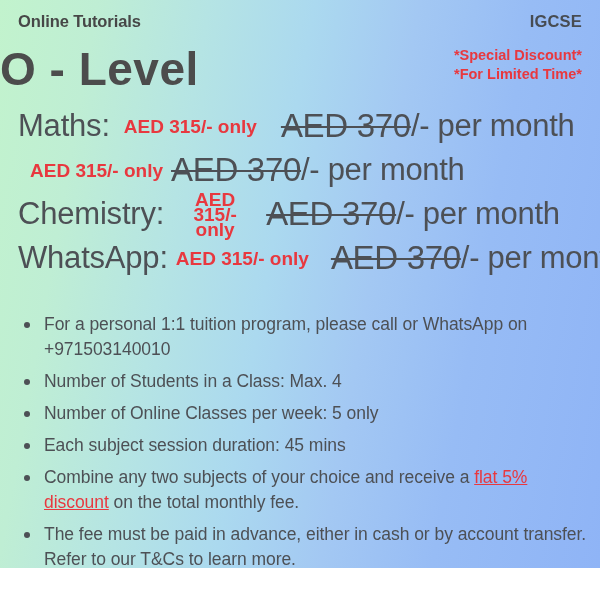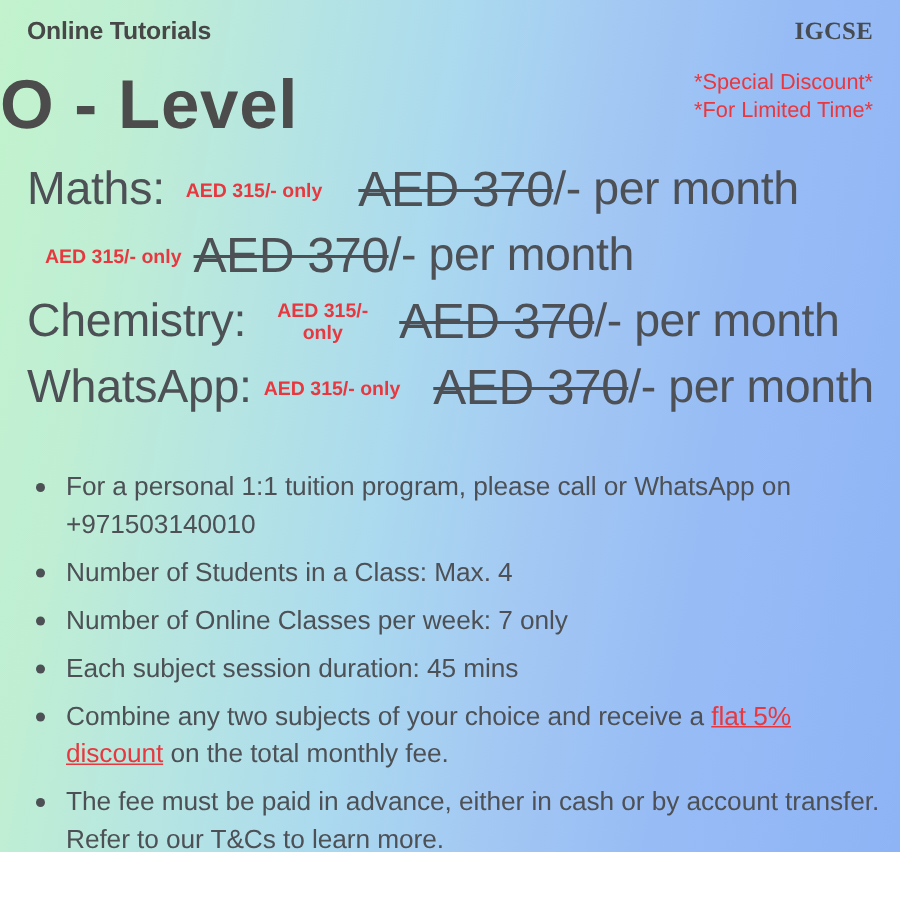--- a/index.html
+++ b/index.html
@@ -48,21 +48,20 @@
     font-size: 16.5px;
     font-weight: bold;
     color: #474747;
     letter-spacing: -0.1px;
   }
   .board {
     font-size: 16.5px;
     font-weight: bold;
     color: #474c52;
     letter-spacing: 0.2px;
-    font-family: Liberation Serif, serif;
   }
 
   
   .title-row {
     position: absolute;
     top: 40px;
     left: 0;
     right: 0;
     height: 58px;
   }
@@ -79,21 +78,21 @@
     letter-spacing: 0.5px;
     padding-right: 28px;
     box-sizing: border-box;
   }
   .discount-badge {
     position: absolute;
     right: 18px;
     top: 6px;
     text-align: center;
     color: #e8383f;
-    font-weight: normal;
+    font-weight: bold;
     font-size: 14.5px;
     line-height: 19px;
     white-space: nowrap;
   }
 
   
   .subjects {
     position: absolute;
     top: 104px;
     left: 0;
@@ -112,21 +111,21 @@
   .subject-name {
     font-size: 31px;
     font-weight: 300;
     color: #4d5055;
     letter-spacing: -0.2px;
     flex: 0 0 auto;
   }
   .offer-badge {
     color: #e8383f;
     font-weight: bold;
-    font-size: 13px;
+    font-size: 19px;
     line-height: 15px;
     text-align: center;
     flex: 0 0 auto;
     padding: 0 6px;
     white-space: normal;
   }
   .offer-badge.wrap {
     max-width: 74px;
     white-space: normal;
   }
@@ -234,19 +233,19 @@
       <span class="offer-badge">AED 315/- only</span>
       <span class="old-price">AED 370</span>
       <span class="price-tail">/- per month</span>
     </div>
 
   </div>
 
   <ul class="notes">
     <li class="note-item">For a personal 1:1 tuition program, please call or WhatsApp on +971503140010</li>
     <li class="note-item">Number of Students in a Class: Max. 4</li>
-    <li class="note-item">Number of Online Classes per week: 7 only</li>
+    <li class="note-item">Number of Online Classes per week: 5 only</li>
     <li class="note-item">Each subject session duration: 45 mins</li>
     <li class="note-item"><span>Combine any two subjects of your choice and receive a </span><span class="highlight">flat 5% discount</span><span> on the total monthly fee.</span></li>
     <li class="note-item">The fee must be paid in advance, either in cash or by account transfer. Refer to our T&amp;Cs to learn more.</li>
   </ul>
 
 </div>
 
 </body></html>

